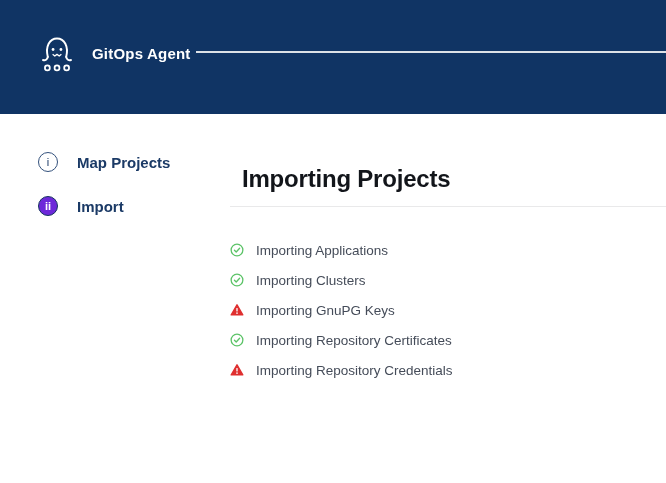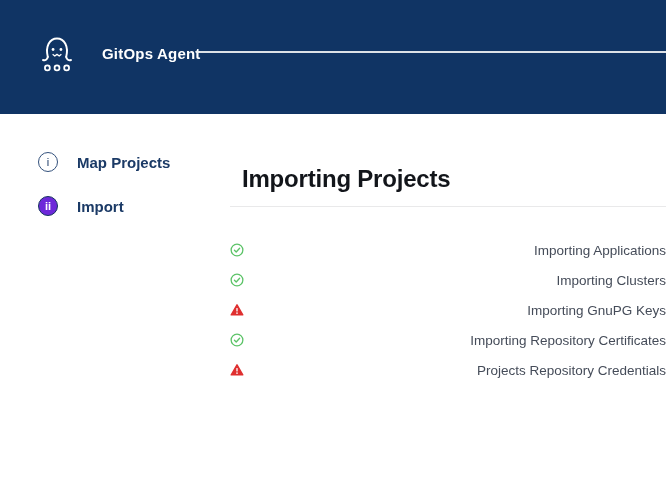--- a/index.html
+++ b/index.html
@@ -14,21 +14,21 @@
   .app-header{
     position:absolute;left:0;top:0;width:666px;height:114px;
     background:#103464;
   }
   .brand-wrap{
     position:absolute;left:36px;top:30px;height:46px;
     display:flex;align-items:center;
   }
   .brand-logo{width:42px;height:46px;display:block;}
   .brand-title{
-    margin-left:24px;color:#ffffff;font-size:15px;font-weight:700;
+    margin-left:14px;color:#ffffff;font-size:15px;font-weight:700;
     letter-spacing:.2px;white-space:nowrap;
   }
   .header-rule{
     position:absolute;left:196px;right:0;top:51px;height:2px;
     background:#eef0f2;opacity:.92;
   }
 
   
   .steps{
     position:absolute;left:38px;top:152px;
@@ -62,21 +62,21 @@
     margin:12px;font-size:24px;line-height:30px;font-weight:700;
     color:#12151a;letter-spacing:-.2px;
   }
   .title-divider{
     margin:12px 0 0 0;border:none;height:1px;background:#e9e9ea;width:100%;
   }
   .status-list{
     margin-top:36px;display:flex;flex-direction:column;gap:16px;
   }
   .status-row{
-    display:flex;align-items:center;height:14px;justify-content:space-between;
+    display:flex;align-items:center;gap:12px;height:14px;
   }
   .ic{width:14px;height:14px;display:none;flex:0 0 14px;}
   .ic svg{width:14px;height:14px;display:block;}
   .status-success .ic-success{display:block;}
   .status-error .ic-error{display:block;}
   .row-label{
     font-size:13.5px;color:#454c59;white-space:nowrap;
   }
 </style>
 </head>
@@ -168,16 +168,16 @@
 
   <div class="status-row status-error">
 
     <span class="ic ic-error">
       <svg viewBox="0 0 16 16" xmlns="http://www.w3.org/2000/svg">
         <path d="M8 2 L14.6 13.6 H1.4 Z" fill="#df2f2f" stroke="#df2f2f" stroke-width="1.6" stroke-linejoin="round"></path>
         <rect x="7.25" y="5.6" width="1.5" height="4.2" rx="0.75" fill="#ffffff"></rect>
         <circle cx="8" cy="11.6" r="0.95" fill="#ffffff"></circle>
       </svg>
     </span>
-    <span class="row-label">Projects Repository Credentials</span>
+    <span class="row-label">Importing Repository Credentials</span>
   </div>
 </div>
 </main>
 
 </body></html>

